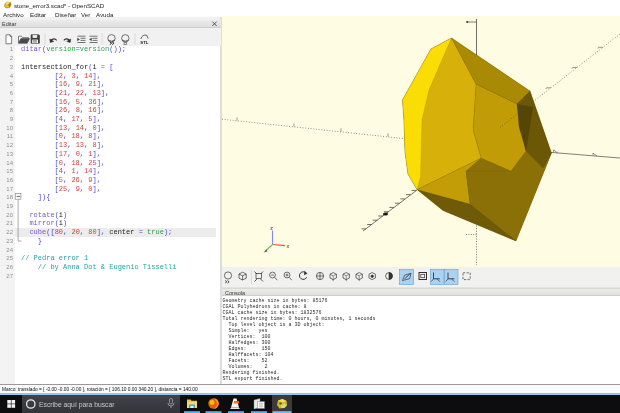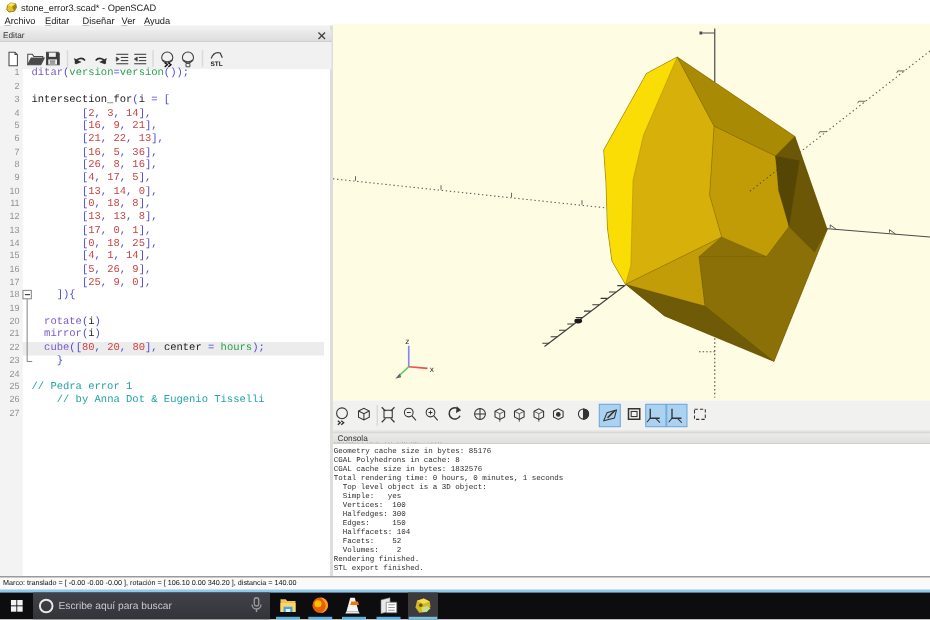--- a/index.html
+++ b/index.html
@@ -97,21 +97,21 @@
         <span class="op">[</span><span class="num">13</span><span class="op">,</span> <span class="num">13</span><span class="op">,</span> <span class="num">8</span><span class="op">],</span>
         <span class="op">[</span><span class="num">17</span><span class="op">,</span> <span class="num">0</span><span class="op">,</span> <span class="num">1</span><span class="op">],</span>
         <span class="op">[</span><span class="num">0</span><span class="op">,</span> <span class="num">18</span><span class="op">,</span> <span class="num">25</span><span class="op">],</span>
         <span class="op">[</span><span class="num">4</span><span class="op">,</span> <span class="num">1</span><span class="op">,</span> <span class="num">14</span><span class="op">],</span>
         <span class="op">[</span><span class="num">5</span><span class="op">,</span> <span class="num">26</span><span class="op">,</span> <span class="num">9</span><span class="op">],</span>
         <span class="op">[</span><span class="num">25</span><span class="op">,</span> <span class="num">9</span><span class="op">,</span> <span class="num">0</span><span class="op">],</span>
     <span class="op">]){</span>
 
   <span class="kw">rotate</span><span class="op">(</span>i<span class="op">)</span>
   <span class="kw">mirror</span><span class="op">(</span>i<span class="op">)</span>
-  <span class="kw">cube</span><span class="op">([</span><span class="num">80</span><span class="op">,</span> <span class="num">20</span><span class="op">,</span> <span class="num">80</span><span class="op">],</span> center <span class="op">=</span> <span class="grn">hours</span><span class="op">);</span>
+  <span class="kw">cube</span><span class="op">([</span><span class="num">80</span><span class="op">,</span> <span class="num">20</span><span class="op">,</span> <span class="num">80</span><span class="op">],</span> center <span class="op">=</span> <span class="grn">true</span><span class="op">);</span>
     <span class="op">}</span>
 
 <span class="com">// Pedra error 1</span>
     <span class="com">// by Anna Dot &amp; Eugenio Tisselli</span>
 </div>
 <div class="abs" id="vptoolbar"></div>
 <div class="abs" id="console">Geometries in cache: 510
 Geometry cache size in bytes: 85176
 CGAL Polyhedrons in cache: 8
 CGAL cache size in bytes: 1832576

